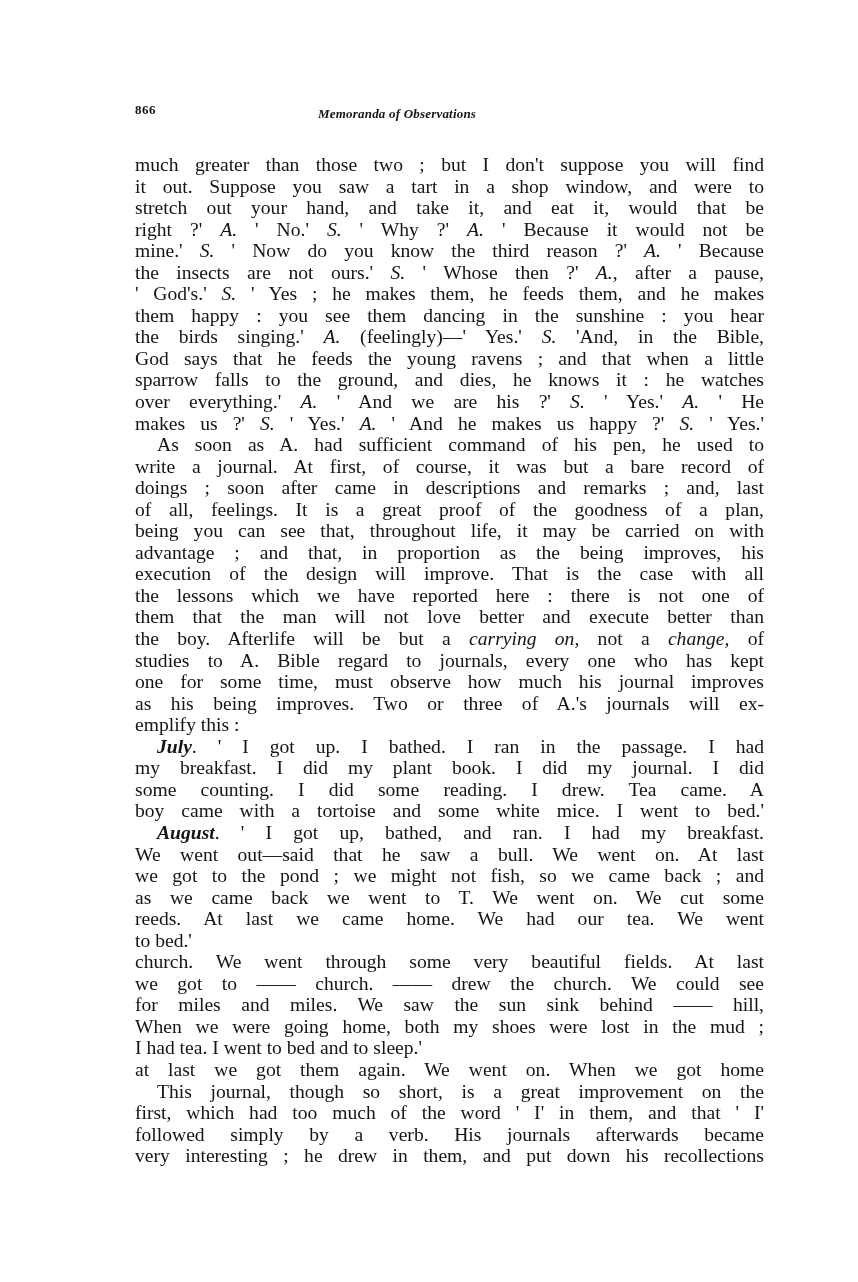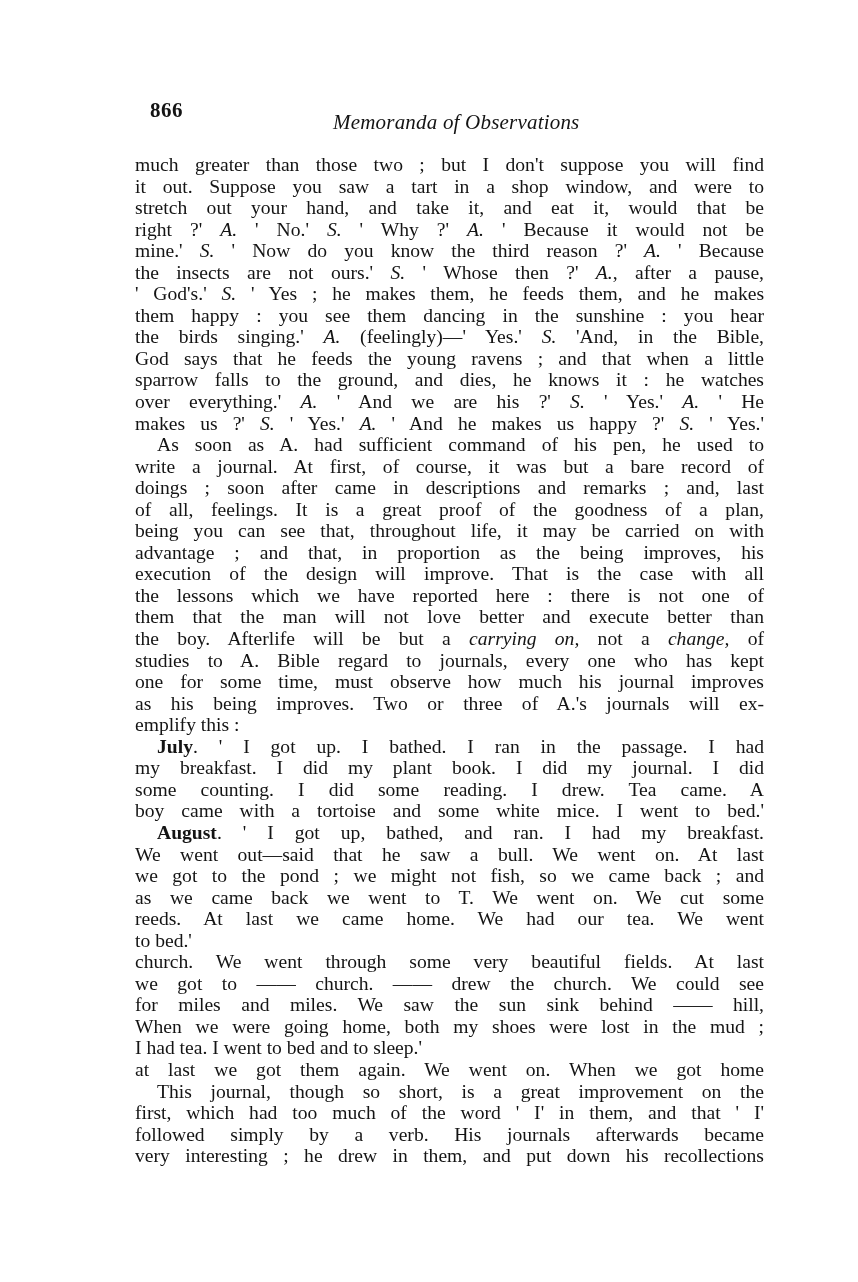--- a/index.html
+++ b/index.html
@@ -17,38 +17,37 @@
     }
     .page {
       position: absolute;
       left: 135px;
       top: 98px;
       width: 629px;
     }
     .running-head {
       position: relative;
       height: 24px;
-      font-size: 21px;
+      font-size: 13px;
       line-height: 24px;
       margin-bottom: 3px;
-      margin-left: 15px;
     }
     .page-number {
       position: absolute;
       left: 0;
       top: 0;
       font-weight: bold;
       letter-spacing: 0.5px;
     }
     .running-title {
       position: absolute;
       left: 183px;
-      top: 12px;
+      top: 4px;
       font-style: italic;
-      font-weight: normal;
+      font-weight: bold;
       letter-spacing: 0.2px;
     }
     .body-text {
       font-size: 19.6px;
       line-height: 21.55px;
       margin-top: 32px;
     }
     .line {
       display: block;
       white-space: nowrap;
@@ -57,21 +56,21 @@
       height: 21.55px;
       overflow: visible;
     }
     .line.last {
       text-align-last: left;
     }
     .line.indent {
       padding-left: 22px;
     }
     .it { font-style: italic; }
-    .bi { font-weight: bold; }
+    .bi { font-style: italic; font-weight: bold; }
   </style>
 </head>
 <body>
 
 <div class="page">
   <div class="running-head">
     <span class="page-number">866</span>
     <span class="running-title">Memoranda of Observations</span>
   </div>
 

